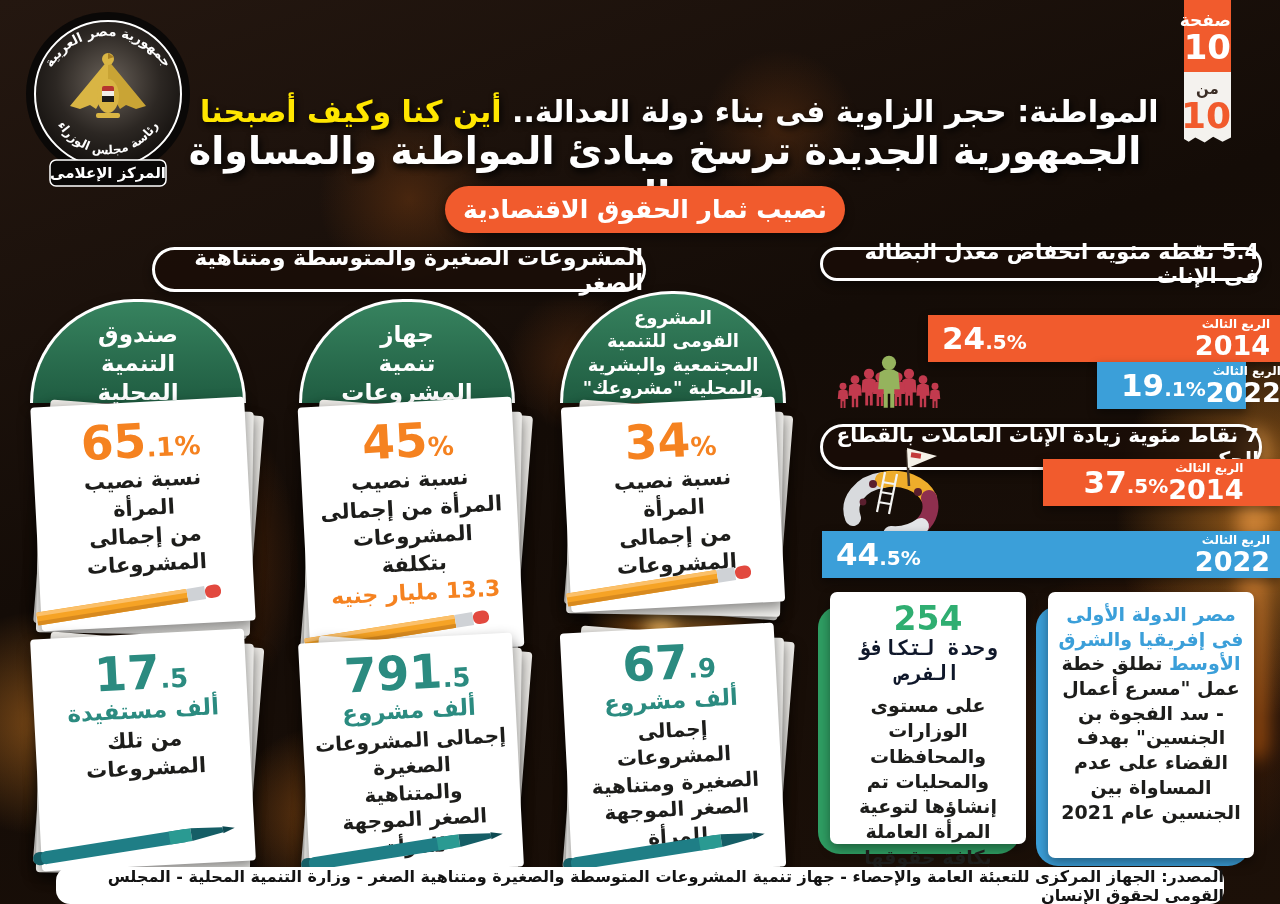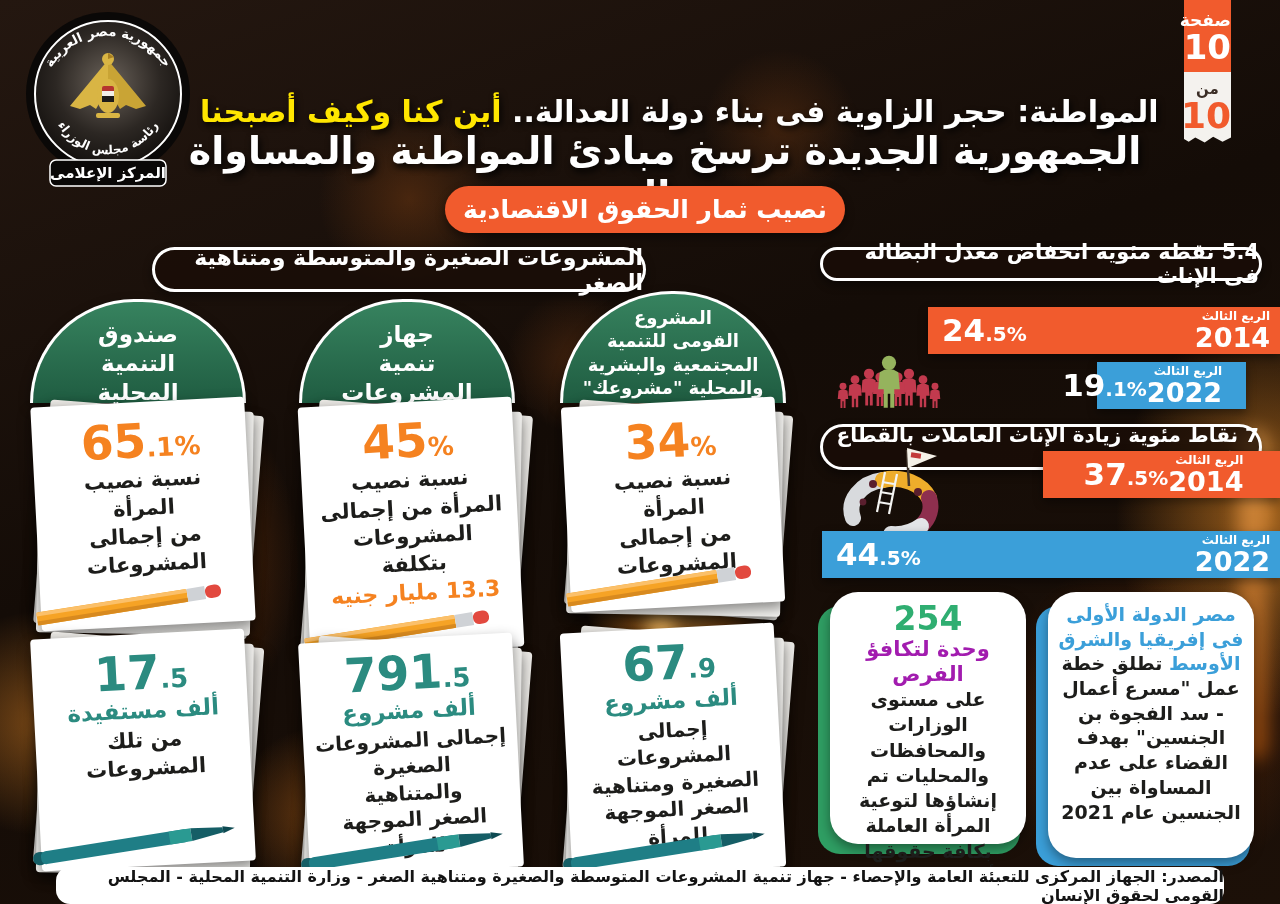--- a/index.html
+++ b/index.html
@@ -70,36 +70,36 @@
   .pill1{left:820px;top:247px;width:442px;height:34px;font-size:21px;}
   .pill2{left:820px;top:424px;width:442px;height:46px;font-size:20px;}
   .bar{display:flex;direction:ltr;align-items:center;justify-content:space-between;
     padding:0 10px 0 14px;color:#fff;box-shadow:0 4px 9px rgba(0,0,0,.4);z-index:2;}
   .bar .val{direction:ltr;font-weight:bold;line-height:1;}
   .bar .val .big{font-size:31px;}
   .bar .val .sub{font-size:20px;}
   .bar .yr{text-align:right;line-height:1;}
   .bar .yr .p{display:block;font-size:12px;font-weight:bold;margin-bottom:2px;}
   .bar .yr .y{display:block;font-size:27px;font-weight:bold;}
-  .orange-bar{background:#f15b2d;}
+  .orange-bar{background:#f15b2d;margin-top:8px;}
   .blue-bar{background:#3b9fd9;}
   .bar1{left:928px;top:307px;width:352px;height:47px;}
-  .bar2{left:1097px;top:362px;width:149px;height:47px;padding:0 24px;justify-content:flex-end;}
+  .bar2{left:1097px;top:362px;width:149px;height:47px;padding:0 24px;}
   .bar3{left:1043px;top:451px;width:237px;height:47px;justify-content:center;}
   .bar4{left:822px;top:531px;width:458px;height:47px;}
   
   .backshape{border-radius:22px;z-index:2;}
   .greenback{left:818px;top:606px;width:202px;height:248px;background:#2f9e63;}
   .blueback{left:1036px;top:606px;width:214px;height:260px;background:#3b9fd9;}
-  .whitebox{background:#fff;border-radius:28px;z-index:3;text-align:center;
+  .whitebox{background:#fff;border-radius:7px;z-index:3;text-align:center;
     box-shadow:0 5px 12px rgba(0,0,0,.4);padding:10px 10px;}
   .box1{left:830px;top:592px;width:196px;height:252px;}
   .box2{left:1048px;top:592px;width:206px;height:266px;}
   .box1 .n{font-size:33px;font-weight:bold;color:#2fae71;line-height:1.05;}
-  .box1 .st{font-size:21px;font-weight:bold;color:#a21caf;line-height:1.2;margin-bottom:0;}
+  .box1 .st{font-size:21px;font-weight:bold;color:#0f172a;line-height:1.2;margin-bottom:6px;font-family:Liberation Mono, monospace;}
   .box1 .b{font-size:19px;font-weight:bold;color:#1d1d1b;line-height:1.33;}
   .box2 .p{font-size:19px;font-weight:bold;line-height:1.3;color:#1d1d1b;}
   .box2 .blue{color:#3b9fd9;}
   
   .footer{left:56px;top:867px;width:1168px;height:37px;background:#fff;border-radius:14px;
     display:flex;align-items:center;justify-content:center;z-index:3;
     font-size:16px;font-weight:bold;color:#141414;}
   svg text{font-family:"DejaVu Sans",sans-serif;}
 </style>
 </head>

